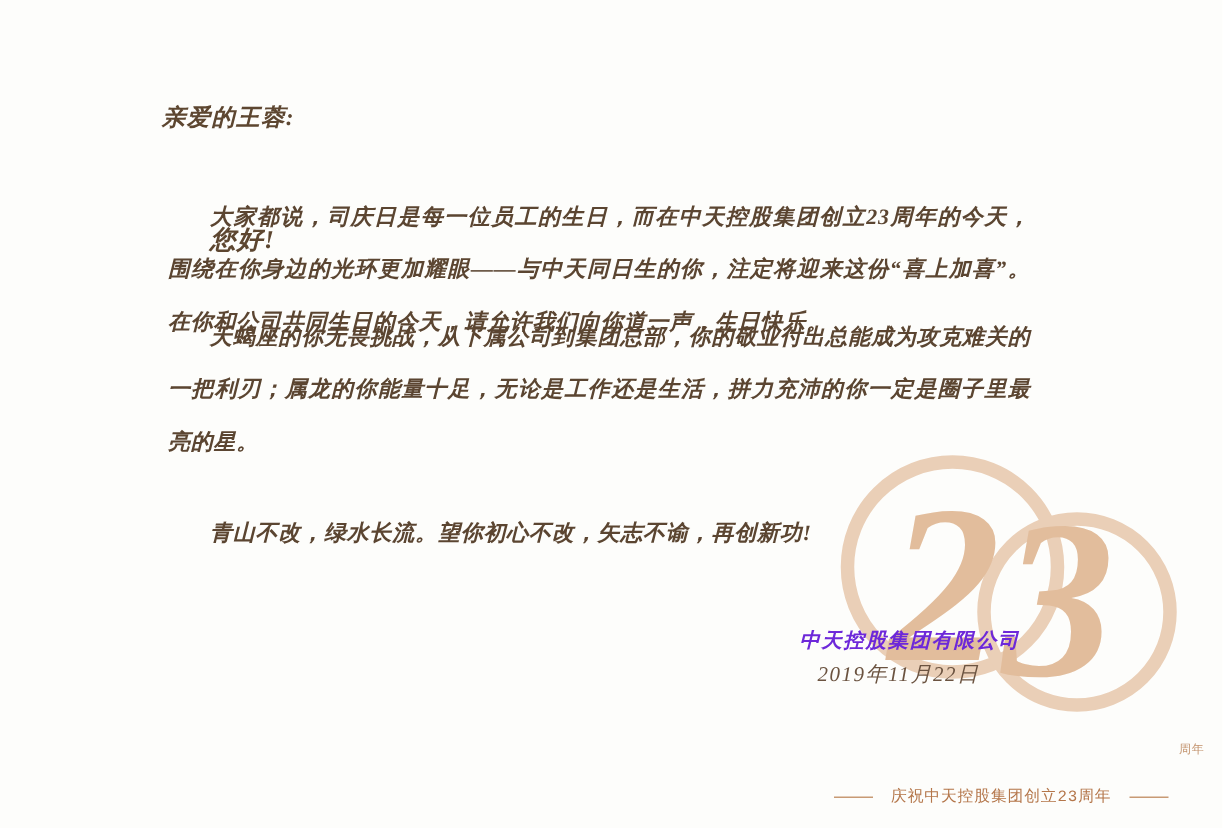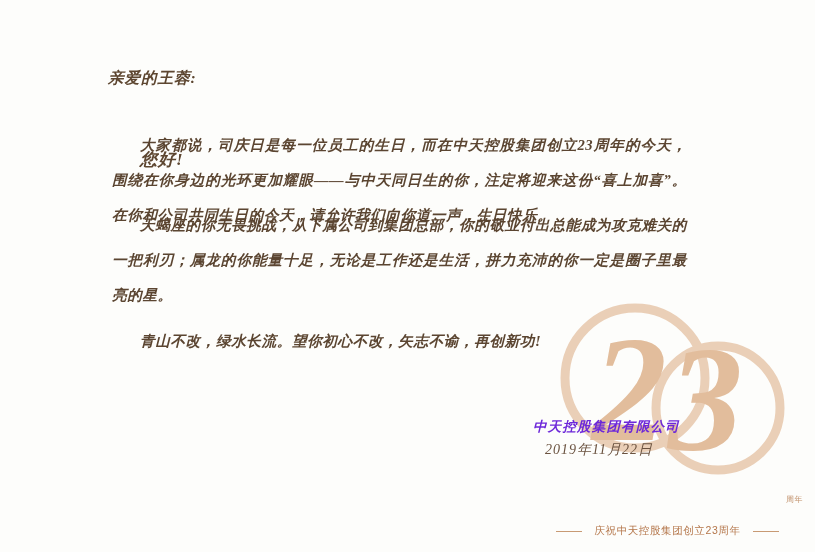--- a/index.html
+++ b/index.html
@@ -65,21 +65,21 @@
     color: #5b4531;
     text-indent: 28px;
     text-align: justify;
     letter-spacing: 0.6px;
     font-style: italic;
     font-weight: bold;
   }
   .p1 { top: 128px; }
   .p2 { top: 208px; }
   .p3 { top: 270px; }
-  .p4 { top: 324px; }
+  .p4 { top: 339px; }
 
   .sign-company {
     position: absolute;
     left: 533px;
     top: 418px;
     font-size: 13.5px;
     color: #6d28d9;
     letter-spacing: 1.2px;
     font-style: italic;
     font-weight: bold;
@@ -110,21 +110,21 @@
   .slogan .gap { display:inline-block; width: 12px; }
   .subslogan {
     position: absolute;
     left: 535px;
     top: 524px;
     width: 265px;
     text-align: center;
     color: #b4764a;
     font-size: 10.5px;
     letter-spacing: 0.6px;
-    font-family: Liberation Sans, sans-serif;
+    font-family: Liberation Mono, monospace;
     display: flex;
     align-items: center;
     justify-content: center;
     gap: 12px;
   }
   .subslogan .rule {
     display: inline-block;
     width: 26px;
     height: 1px;
     background: #c89a74;

